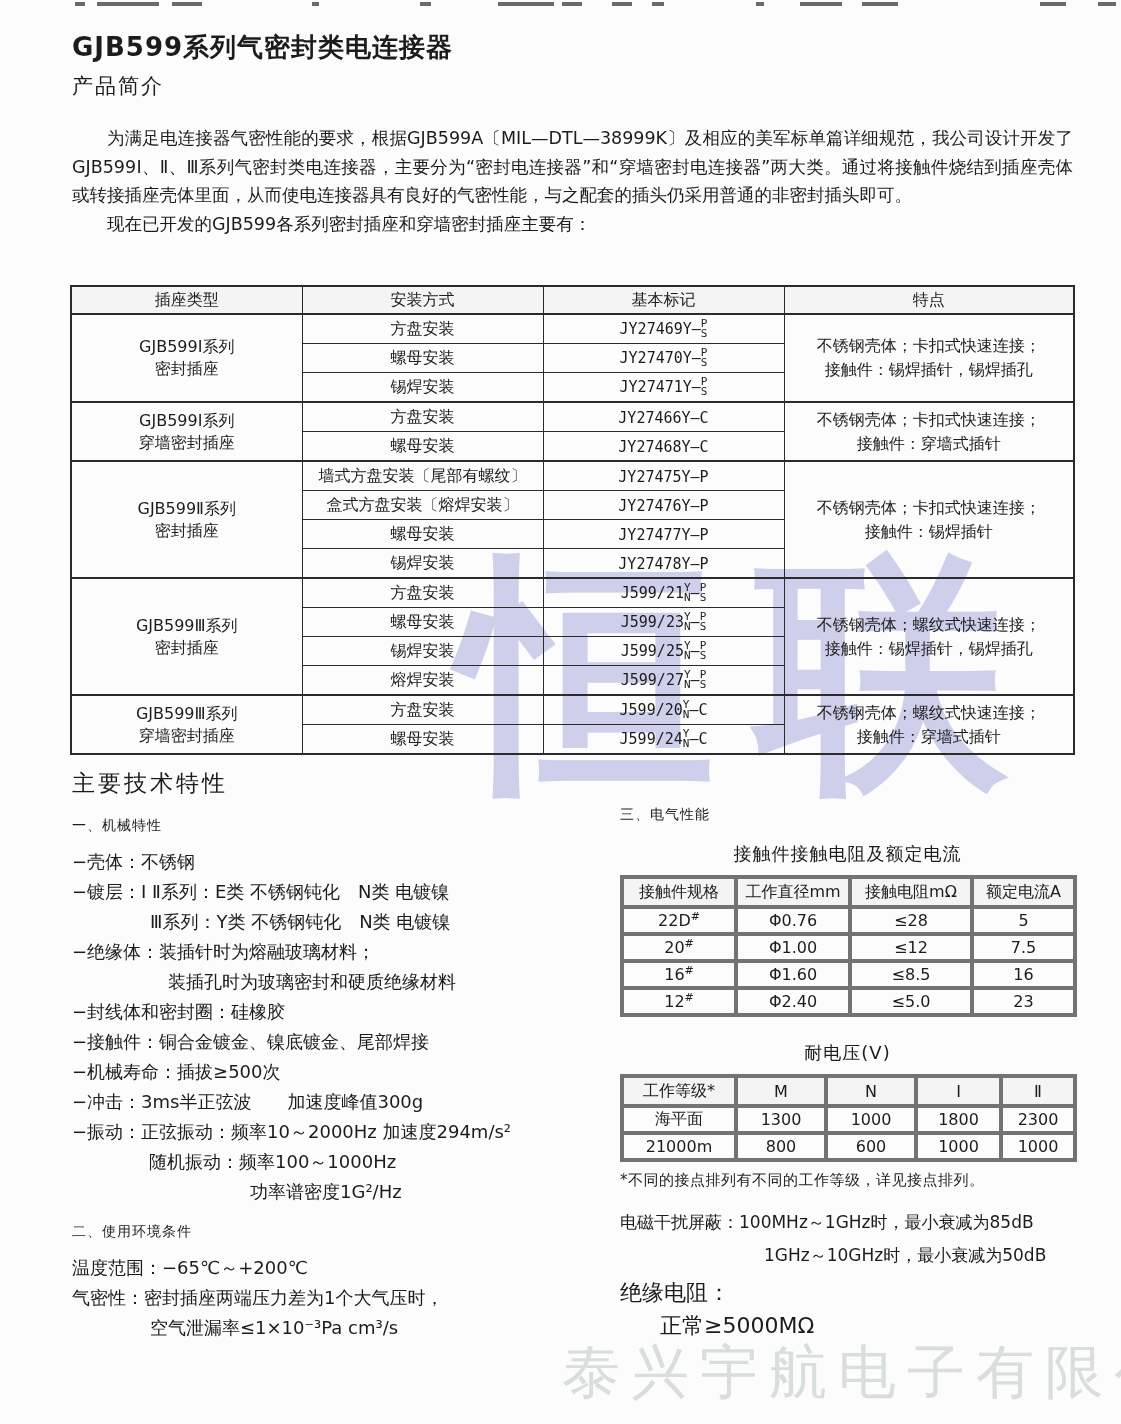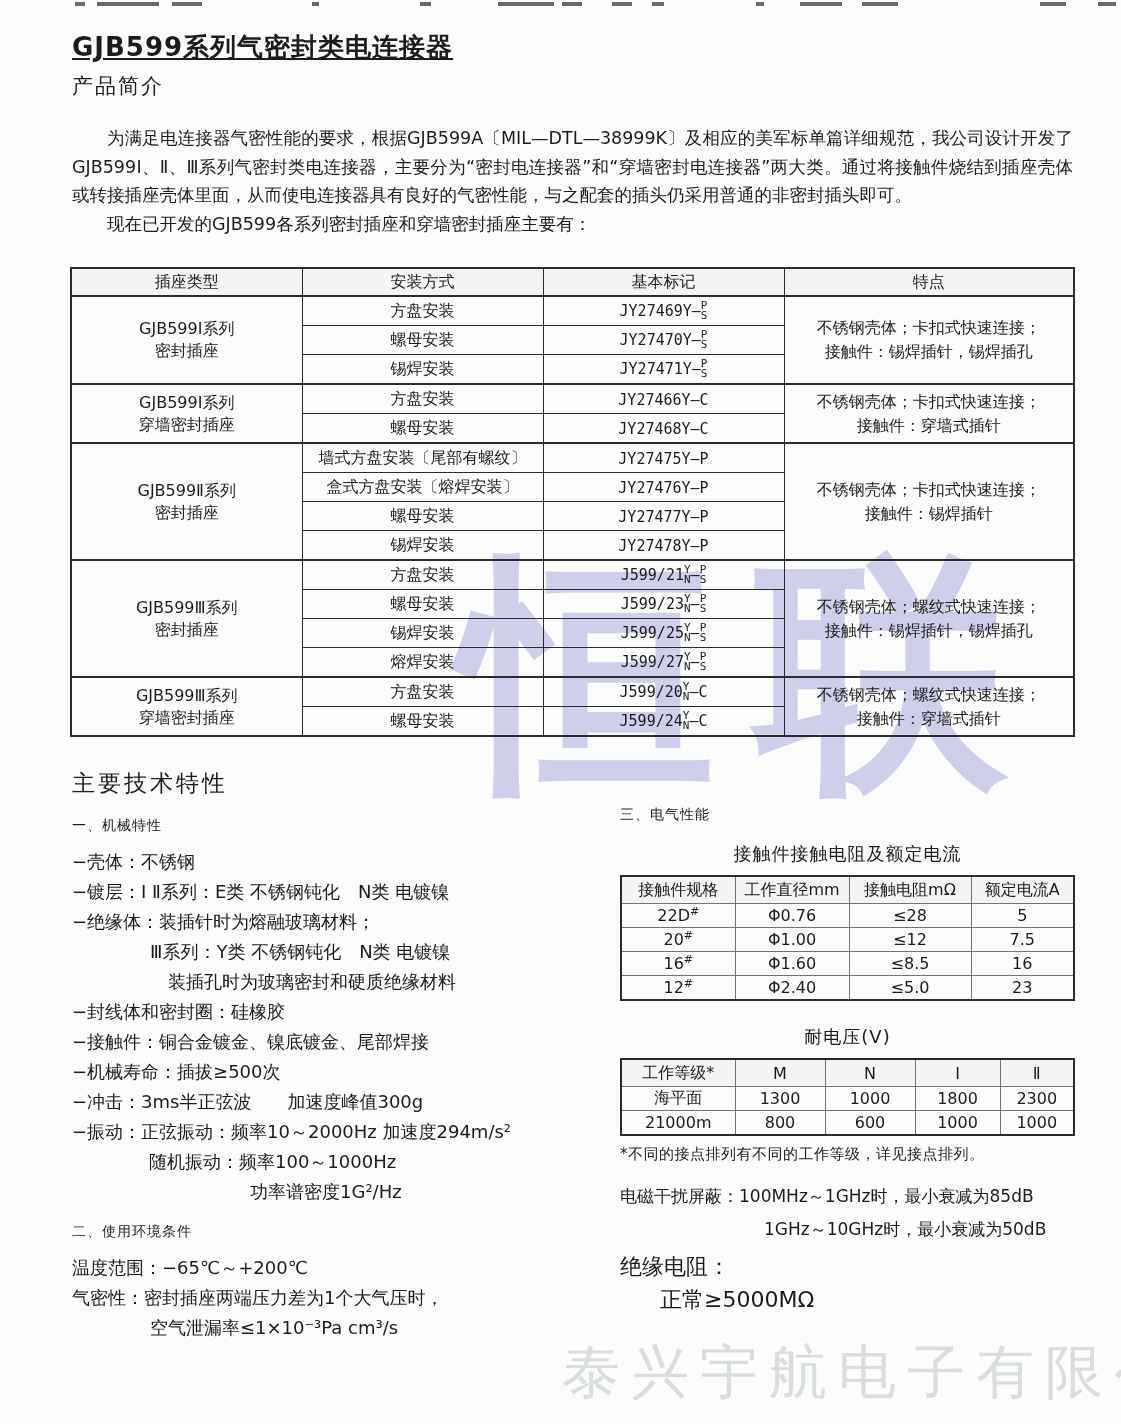--- a/index.html
+++ b/index.html
@@ -3,26 +3,26 @@
 <meta charset="utf-8">
 <style>
   html,body{margin:0;padding:0;background:#e8e8e8;}
   .page{position:relative;width:1121px;height:1424px;background:#fcfcfc;color:#1c1c1c;
         font-family:"DejaVu Sans","Liberation Sans",sans-serif;overflow:hidden;}
   .layer{position:absolute;z-index:1;}
   
   .clip{position:absolute;top:0;left:0;width:1121px;height:10px;z-index:1;}
   .clip span{position:absolute;top:2px;background:#6a6a6a;height:4px;display:block;}
   
-  .title{left:72px;top:30px;font-size:26px;font-weight:bold;letter-spacing:1px;text-decoration:underline;}
+  .title{left:72px;top:30px;font-size:26px;font-weight:bold;letter-spacing:1px;}
   .intro-h{left:72px;top:72px;font-size:21px;letter-spacing:2px;}
   .intro{left:72px;top:124px;width:1001px;font-size:17.5px;line-height:28.5px;text-align:justify;}
   .intro p{margin:0;text-indent:2em;}
   
-  .main-table-wrap{left:70px;top:267px;width:815px;}
+  .main-table-wrap{left:70px;top:285px;width:815px;}
   table{border-collapse:collapse;table-layout:fixed;}
   .main-table{width:1003px;font-size:16px;border:2px solid #2b2b2b;}
   .main-table th,.main-table td{border:1px solid #2b2b2b;text-align:center;padding:0 2px;}
   .main-table thead th{height:26px;font-weight:normal;background:#f4f4f4;}
   .main-table tbody{border-top:2px solid #2b2b2b;}
   .main-table td{height:28px;}
   .type-cell{line-height:22px;}
   .mark-cell{font-family:"DejaVu Sans Mono","Liberation Mono",monospace;font-size:15px;}
   .mark-cell span{vertical-align:middle;}
   .stack{display:inline-flex;flex-direction:column;justify-content:center;
@@ -37,21 +37,21 @@
   .ind1{padding-left:78px;}
   .ind2{padding-left:96px;}
   .ind3{padding-left:77px;}
   .ind4{padding-left:178px;}
   .ind5{padding-left:78px;}
   .env-gap{margin-top:16px;}
   
   .right-col{left:620px;top:806px;width:455px;}
   .tbl-title{text-align:center;font-size:18px;margin:18px 0 9px 0;letter-spacing:1px;}
   .sub-table{width:453px;font-size:16px;border:2px solid #2b2b2b;}
-  .sub-table th,.sub-table td{border:1px solid #737373;text-align:center;padding:0;height:23px;font-weight:normal;}
+  .sub-table th,.sub-table td{border:4px solid #737373;text-align:center;padding:0;height:23px;font-weight:normal;}
   .sub-table thead th{background:#f4f4f4;height:26px;}
   .sub-table sup{font-size:11px;}
   .footnote{font-size:15px;margin-top:9px;letter-spacing:0.5px;}
   .emi{margin-top:16px;font-size:17px;line-height:33px;}
   .emi .cont{padding-left:144px;}
   .insul{margin-top:4px;font-size:22px;line-height:33px;}
   .insul .cont{padding-left:40px;}
   
   .wm{position:absolute;z-index:0;pointer-events:none;white-space:nowrap;}
   .wm-center{left:462px;top:548px;font-size:252px;font-weight:bold;
@@ -243,22 +243,22 @@
         </tbody>
       </table>
   </div>
 
   <div class="layer left-col">
     <div class="tech-h">主要技术特性</div>
     <div class="sub-h">一、机械特性</div>
     <div>
         <div class="spec-line ind0">−壳体：不锈钢</div>
         <div class="spec-line ind0">−镀层：Ⅰ Ⅱ系列：E类 不锈钢钝化　N类 电镀镍</div>
+        <div class="spec-line ind1">Ⅲ系列：Y类 不锈钢钝化　N类 电镀镍</div>
         <div class="spec-line ind0">−绝缘体：装插针时为熔融玻璃材料；</div>
-        <div class="spec-line ind1">Ⅲ系列：Y类 不锈钢钝化　N类 电镀镍</div>
         <div class="spec-line ind2">装插孔时为玻璃密封和硬质绝缘材料</div>
         <div class="spec-line ind0">−封线体和密封圈：硅橡胶</div>
         <div class="spec-line ind0">−接触件：铜合金镀金、镍底镀金、尾部焊接</div>
         <div class="spec-line ind0">−机械寿命：插拔≥500次</div>
         <div class="spec-line ind0">−冲击：3ms半正弦波　　加速度峰值300g</div>
         <div class="spec-line ind0">−振动：正弦振动：频率10～2000Hz 加速度294m/s²</div>
         <div class="spec-line ind3">随机振动：频率100～1000Hz</div>
         <div class="spec-line ind4">功率谱密度1G²/Hz</div>
       </div>
     <div class="sub-h env-gap">二、使用环境条件</div>

